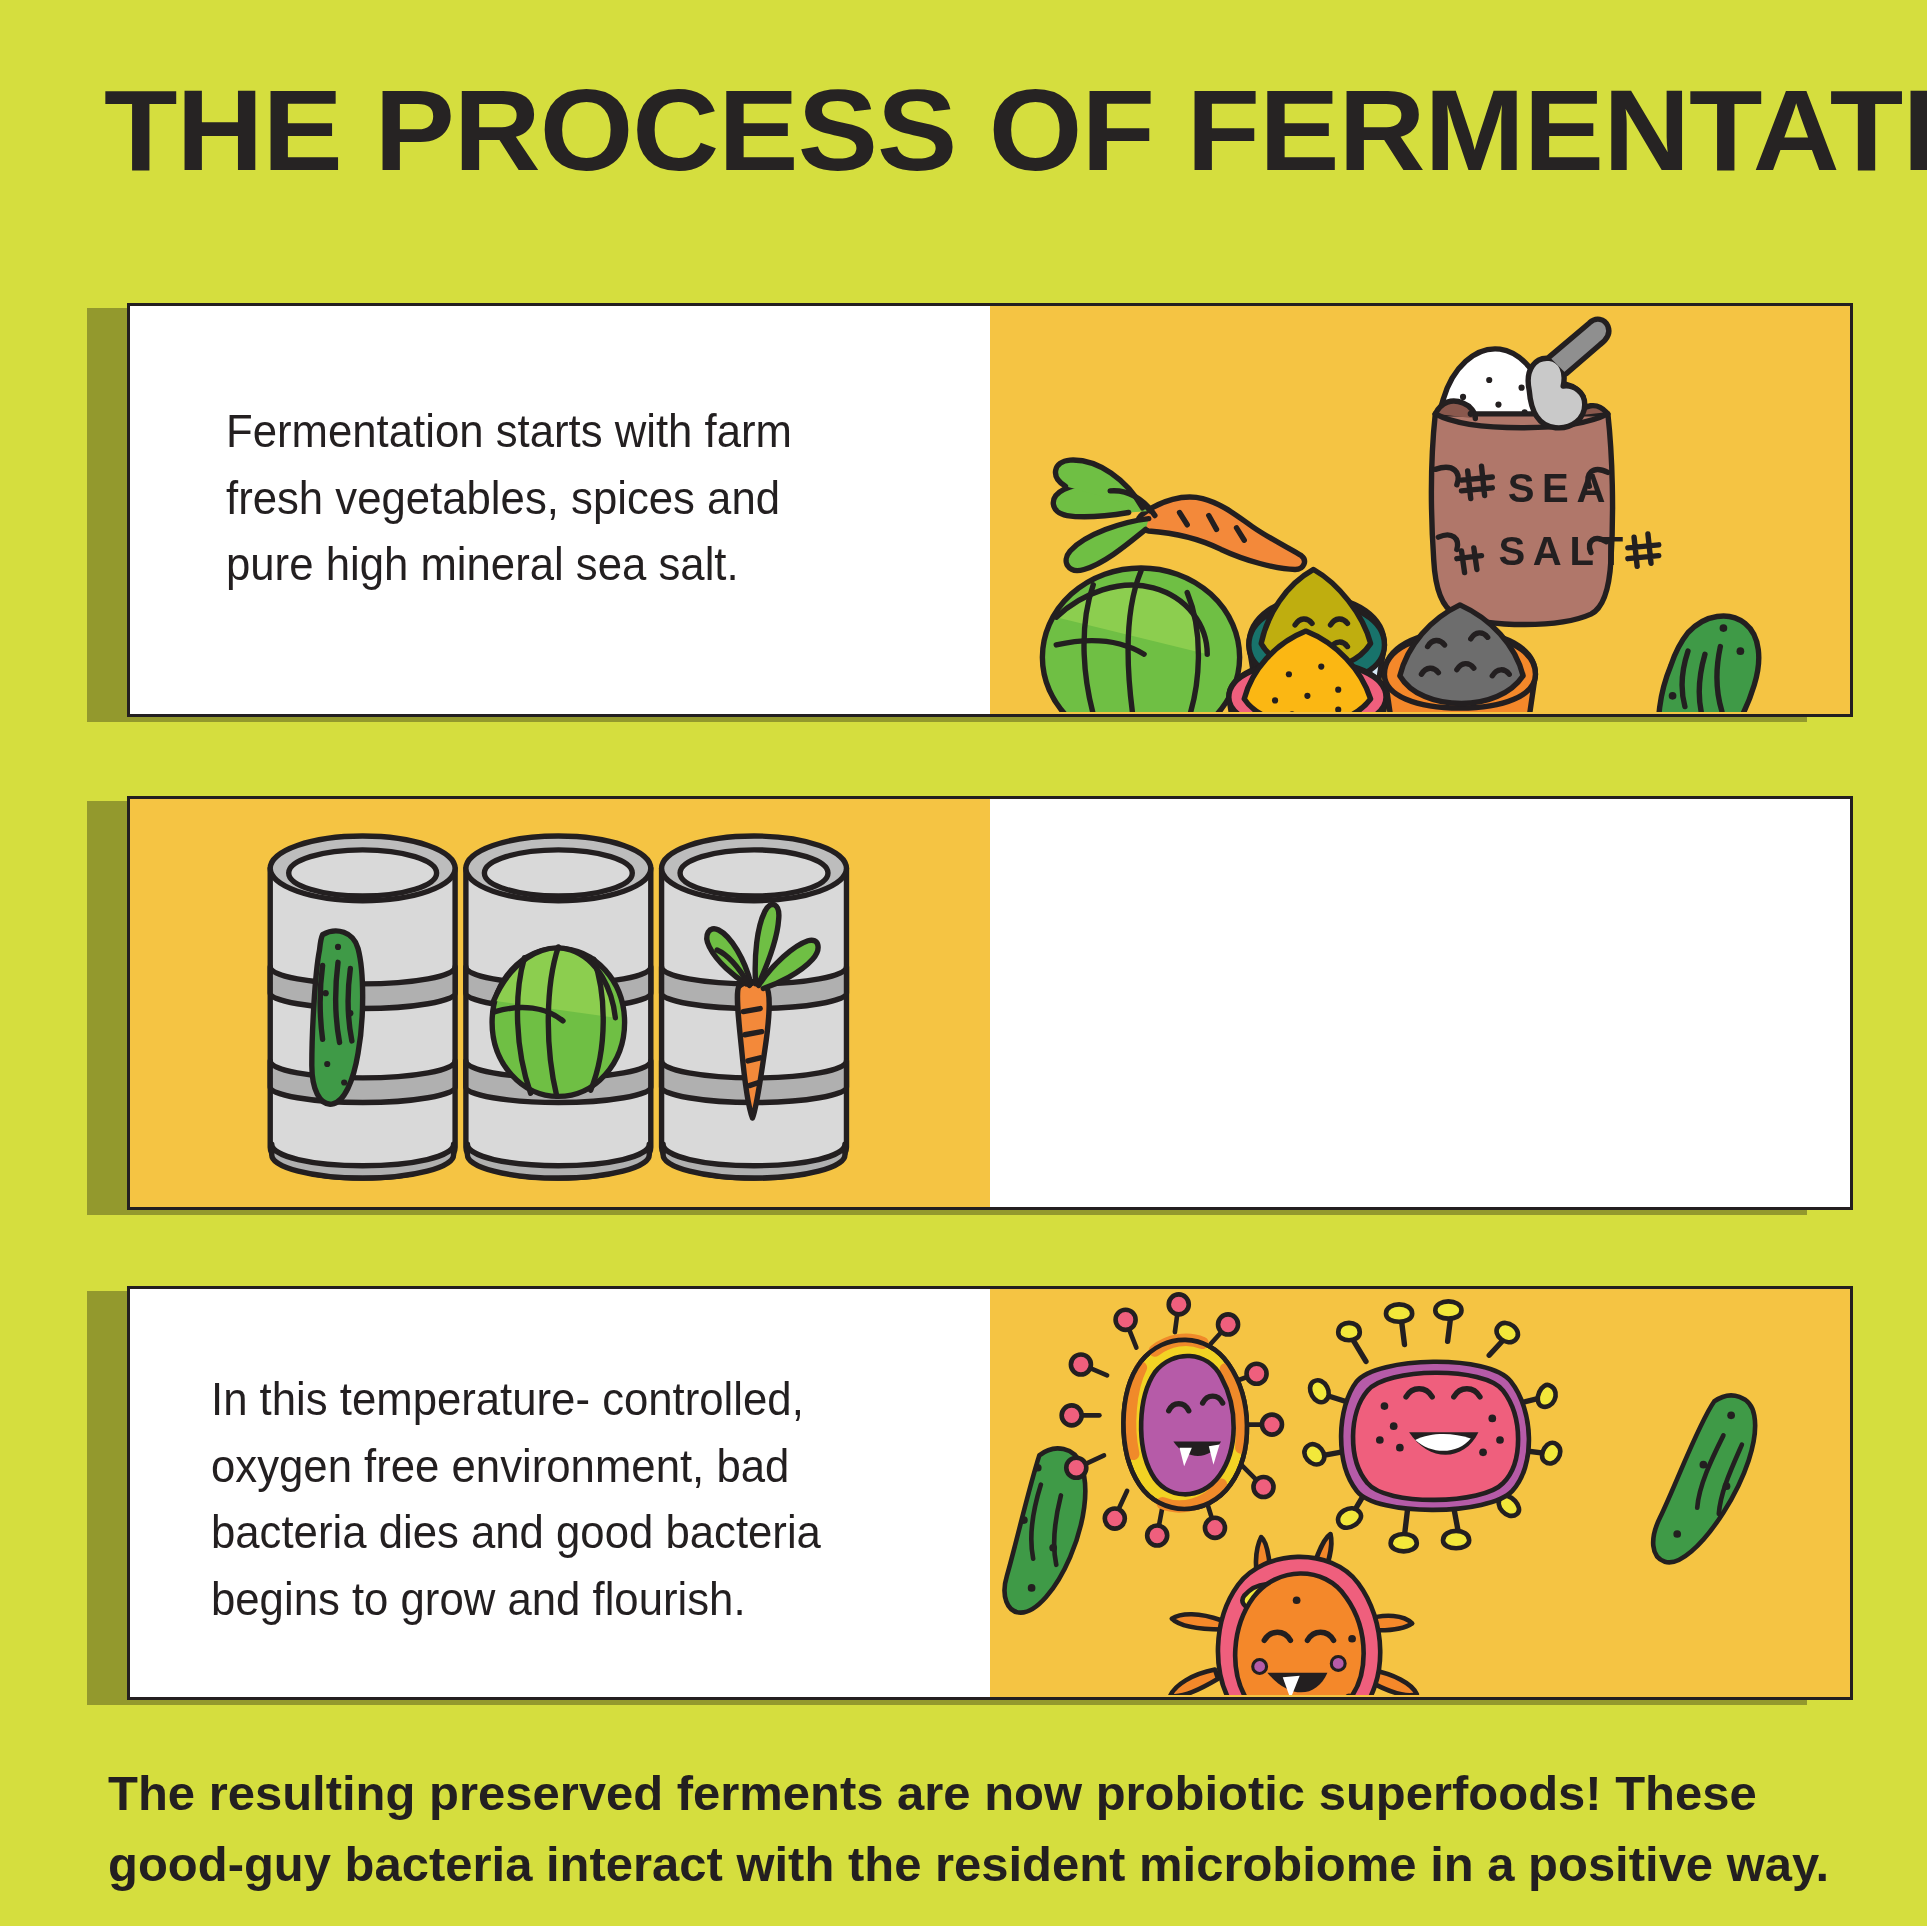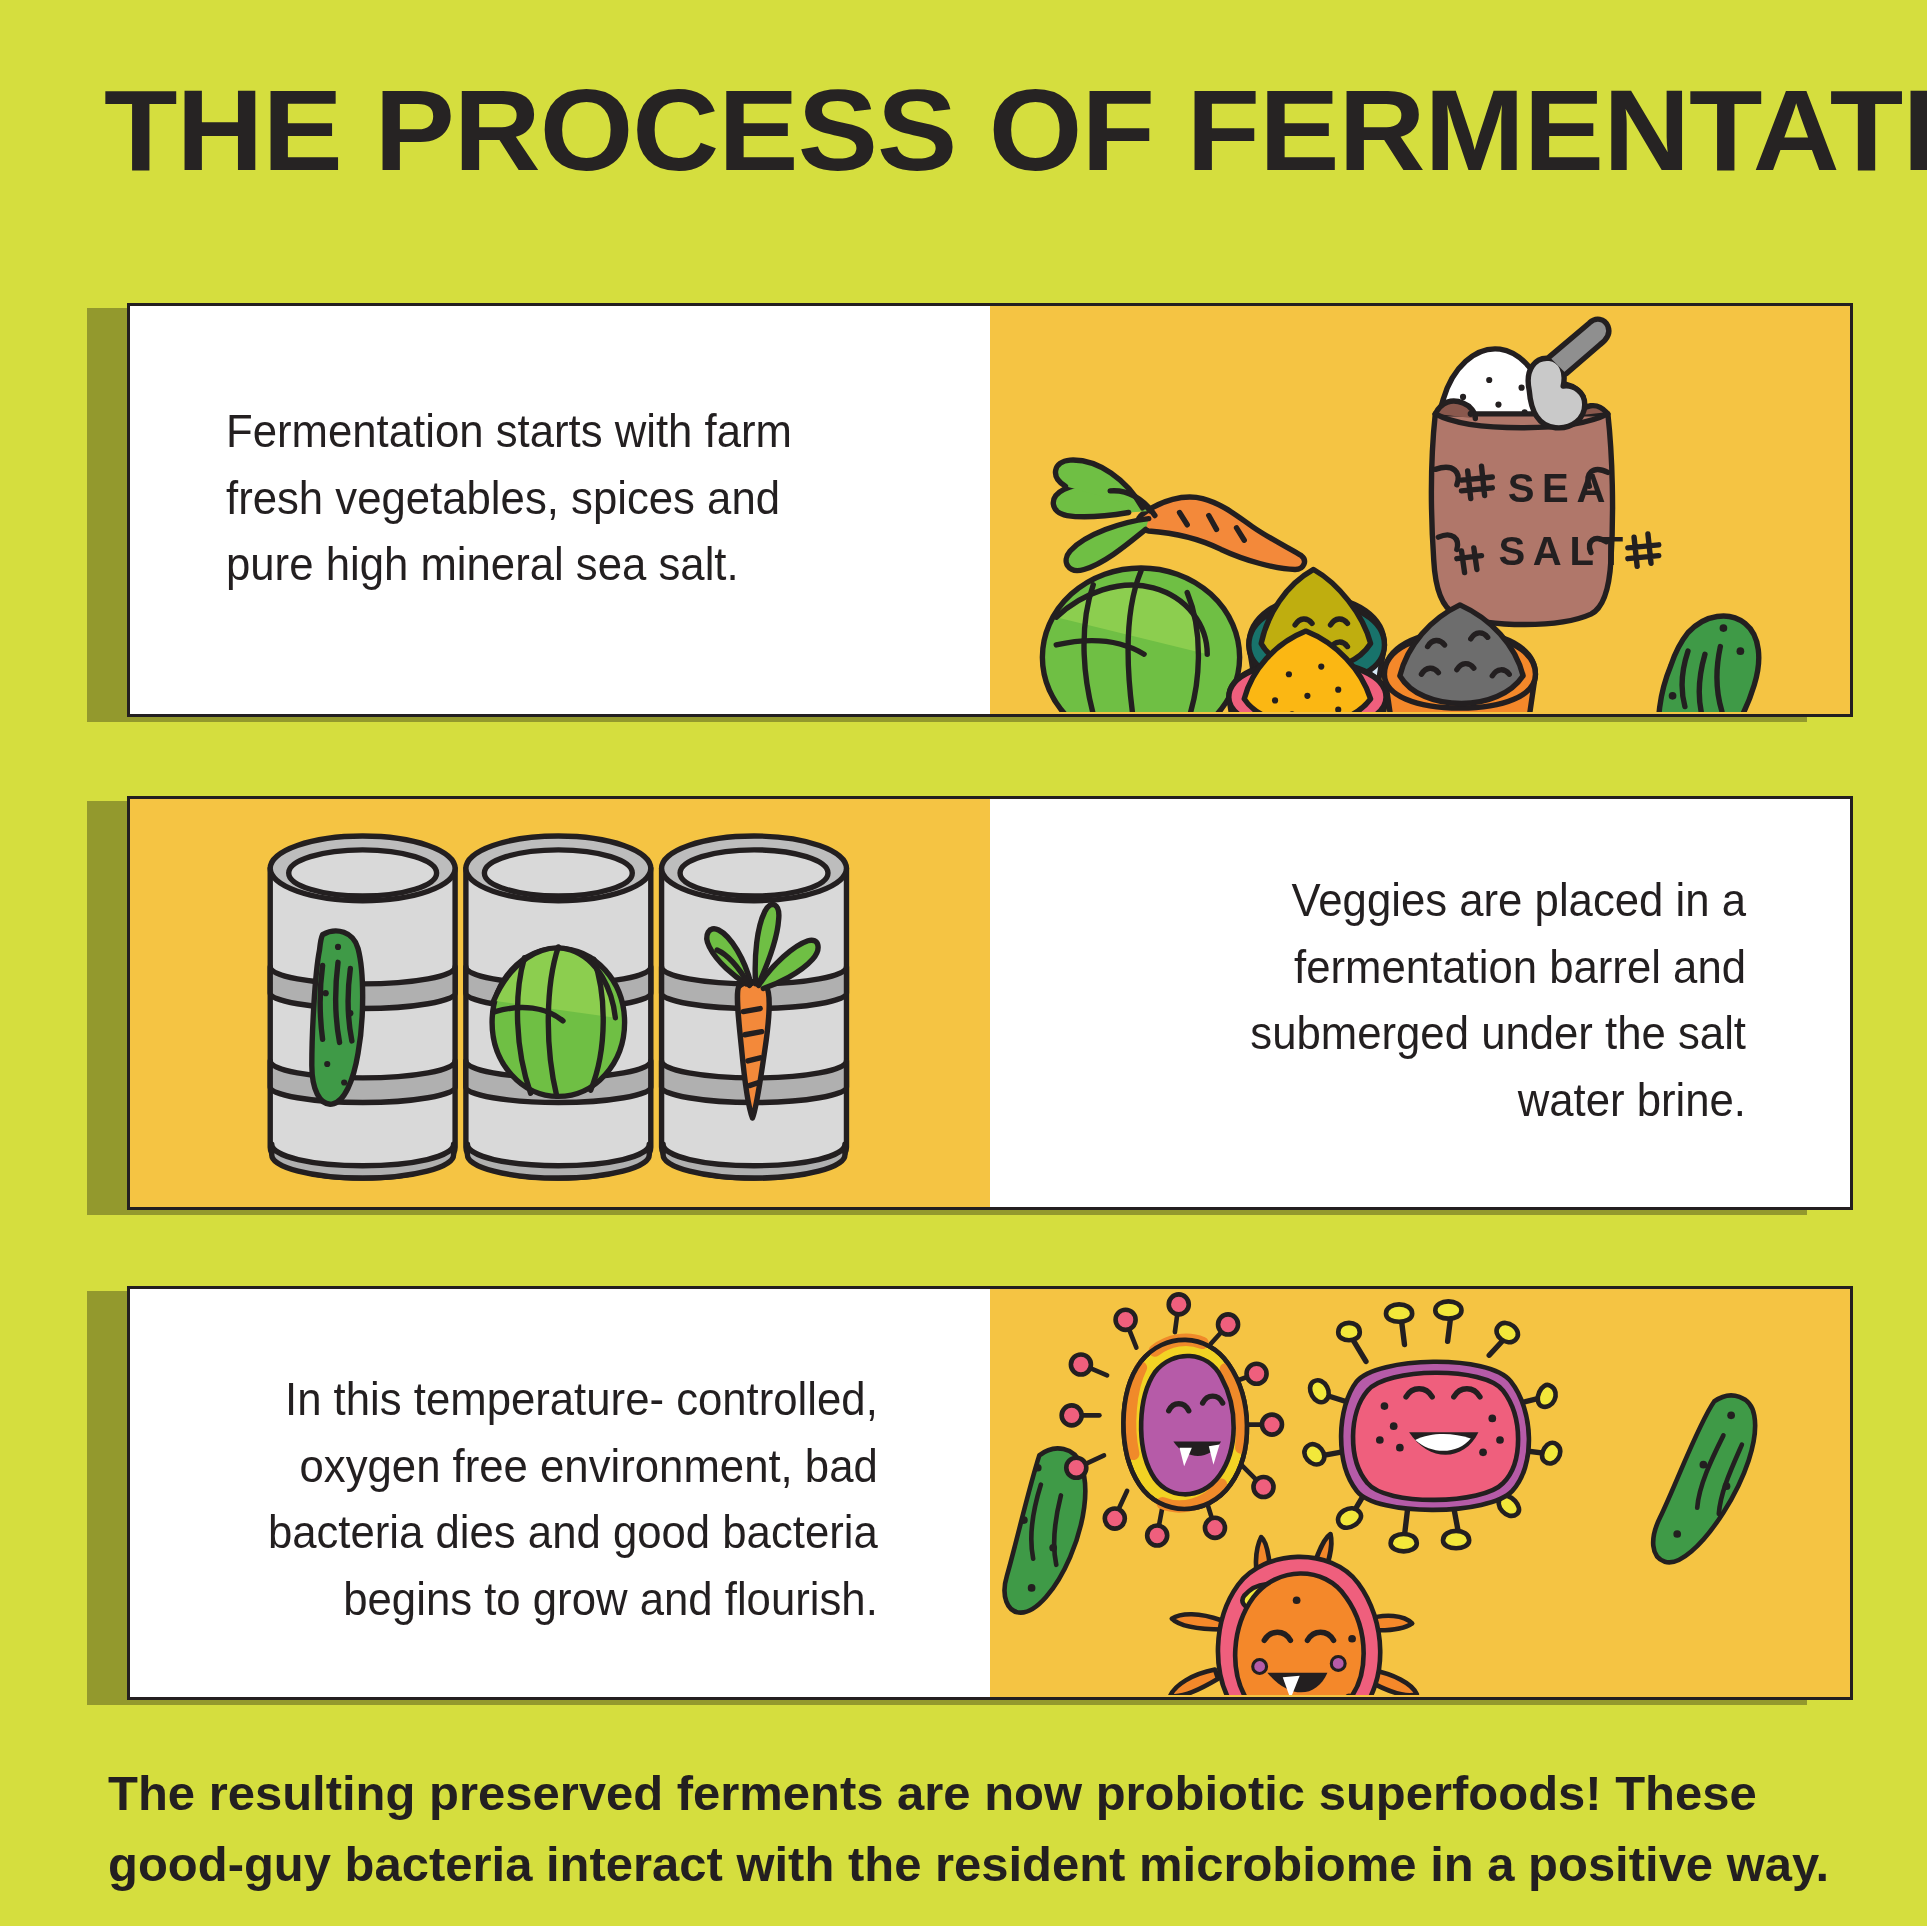--- a/index.html
+++ b/index.html
@@ -65,21 +65,21 @@
   #card1{left:40px;top:0px;width:1726px;height:414px;}
   #card1 .copy{left:96px;top:92px;width:647px;}
 
   
   #card2-wrap{left:87px;top:761px;width:1766px;height:493px;}
   #card2-shadow{left:0px;top:40px;width:1720px;height:414px;}
   #card2{left:40px;top:0px;width:1726px;height:414px;}
   #card2 .copy{right:104px;top:68px;width:586px;text-align:right;}
 
   
-  #card3-wrap{left:87px;top:1251px;width:1766px;height:493px;text-align:right;}
+  #card3-wrap{left:87px;top:1251px;width:1766px;height:493px;}
   #card3-shadow{left:0px;top:40px;width:1720px;height:414px;}
   #card3{left:40px;top:0px;width:1726px;height:414px;}
   #card3 .copy{left:81px;top:77px;width:717px;}
 
   
   .footer{
     position:absolute;
     left:108px; top:1758px; width:1749px;
     font-family:"Liberation Sans", sans-serif;
     font-weight:700;
@@ -270,23 +270,20 @@
                 <path d="M806 240 C798 208 780 178 764 170 C752 164 744 176 752 192 C762 212 784 230 800 240" fill="#6fbf44"></path>
                 <path d="M812 240 C810 202 814 166 824 146 C832 130 844 136 842 156 C840 186 826 218 816 240" fill="#6fbf44"></path>
                 <path d="M816 242 C834 214 862 190 880 184 C894 180 898 194 886 208 C870 226 840 240 822 246" fill="#6fbf44"></path>
                 <path d="M804 242 C790 218 776 202 762 196" fill="none"></path>
               </g>
             </g>
           </svg>
         </div>
       </div>
 
-      <div class="half white">
-        <div class="copy right">Veggies are placed in a fermentation barrel and submerged under the salt water brine.</div>
-      </div>
 
     </div>
   </div>
 
   <div class="card-wrap" id="card3-wrap">
     <div class="shadow" id="card3-shadow"></div>
     <div class="card" id="card3">
 
       <div class="half white">
         <div class="copy">In this temperature- controlled, oxygen free environment, bad bacteria dies and good bacteria begins to grow and flourish.</div>

